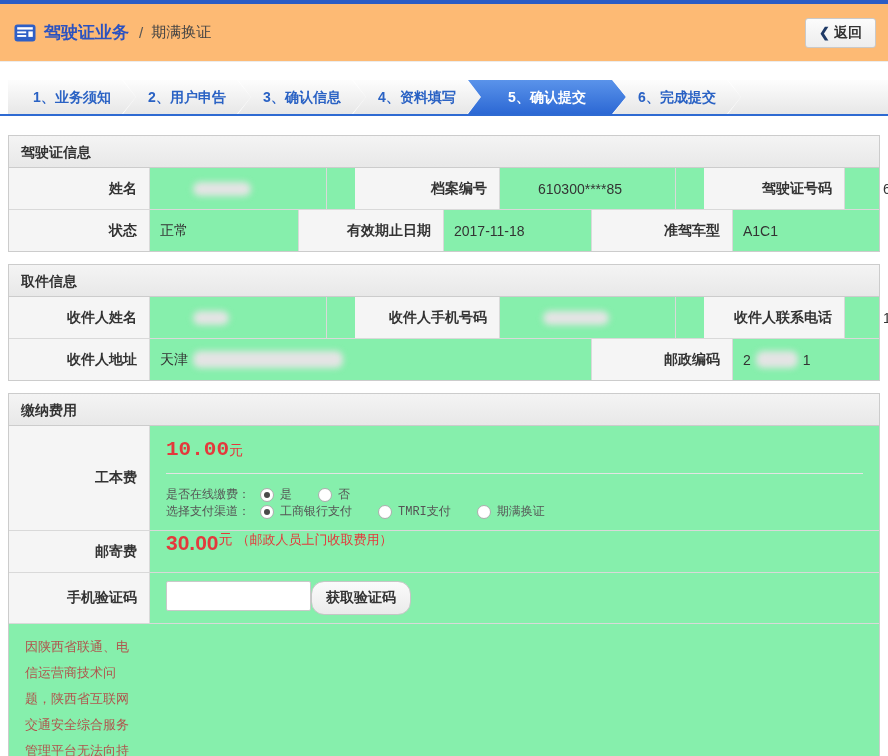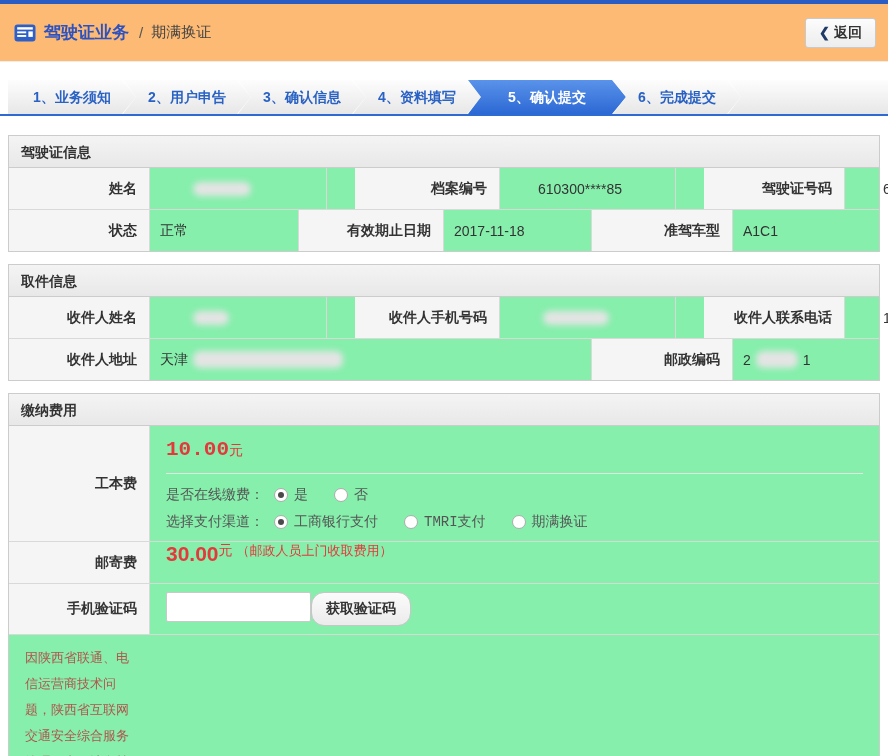--- a/index.html
+++ b/index.html
@@ -76,21 +76,21 @@
   .flbl {
     background: #f5f5f5; display: flex; align-items: center; justify-content: flex-end;
     padding-right: 12px; font-weight: bold; color: #333; border-right: 1px solid #d9d9d9;
   }
   .fval { padding: 0 16px; display: flex; align-items: flex-start; min-height: 41px; }
   .fee-block { padding: 12px 16px 10px 16px; font-family: Liberation Mono, monospace; }
   .amount { color: #e4393c; font-size: 21px; font-weight: bold; }
   .amount-unit { color: #e4393c; font-size: 14px; }
   .fee-note { color: #e4393c; font-size: 13px; margin-left: 4px; }
   .fee-divider { border: none; border-top: 1px solid #e4e4e4; margin: 12px 0 12px 0; }
-  .radio-line { display: flex; align-items: center; font-size: 14px; color: #555; margin-top: 9px; }
+  .radio-line { display: flex; align-items: center; font-size: 12px; color: #555; }
   .radio-q { margin-right: 10px; color: #555; }
   .radio {
     width: 14px; height: 14px; border: 1px solid #adadad; border-radius: 50%;
     background: #fff; display: inline-block; position: relative; margin-right: 6px; flex: none; cursor: pointer;
   }
   .radio.checked::after { content: ''; position: absolute; left: 3px; top: 3px; width: 6px; height: 6px; border-radius: 50%; background: #4a4a4a; }
   .radio-opt { display: inline-flex; align-items: center; margin-right: 26px; cursor: pointer; }
   .code-input {
     width: 145px; height: 30px; border: 1px solid #c9c9c9; border-radius: 2px;
     padding: 0 8px; font-size: 14px; font-family: inherit; background: #fff;

